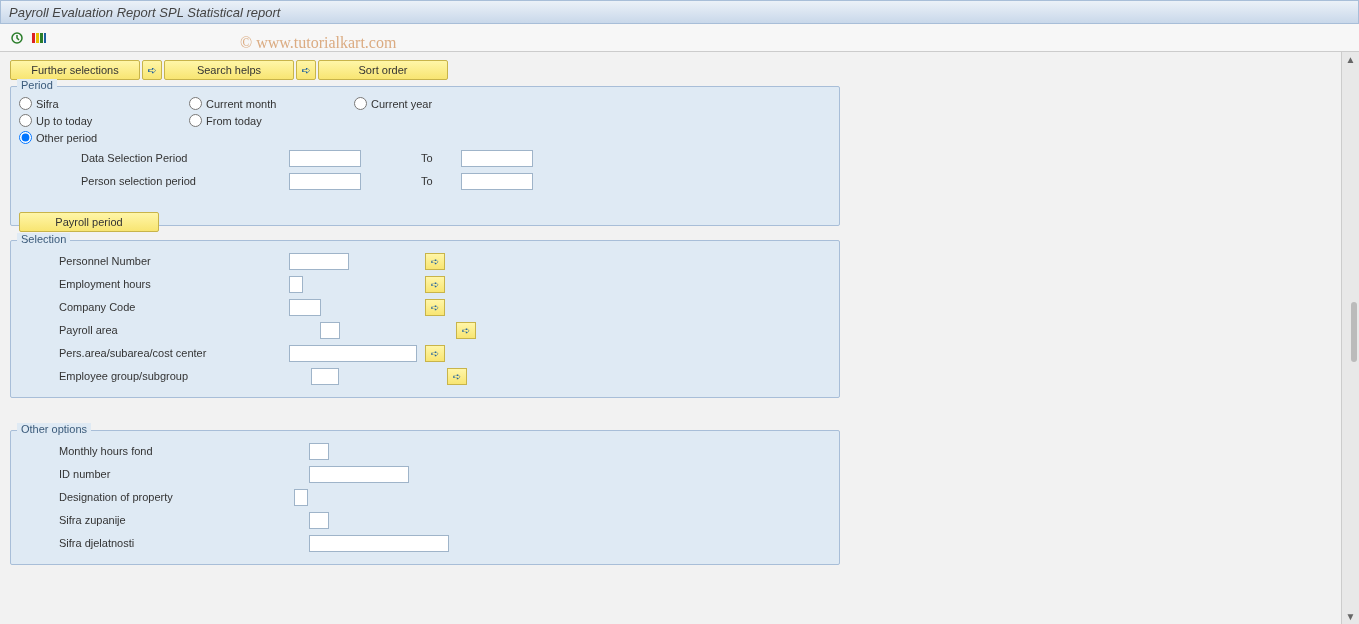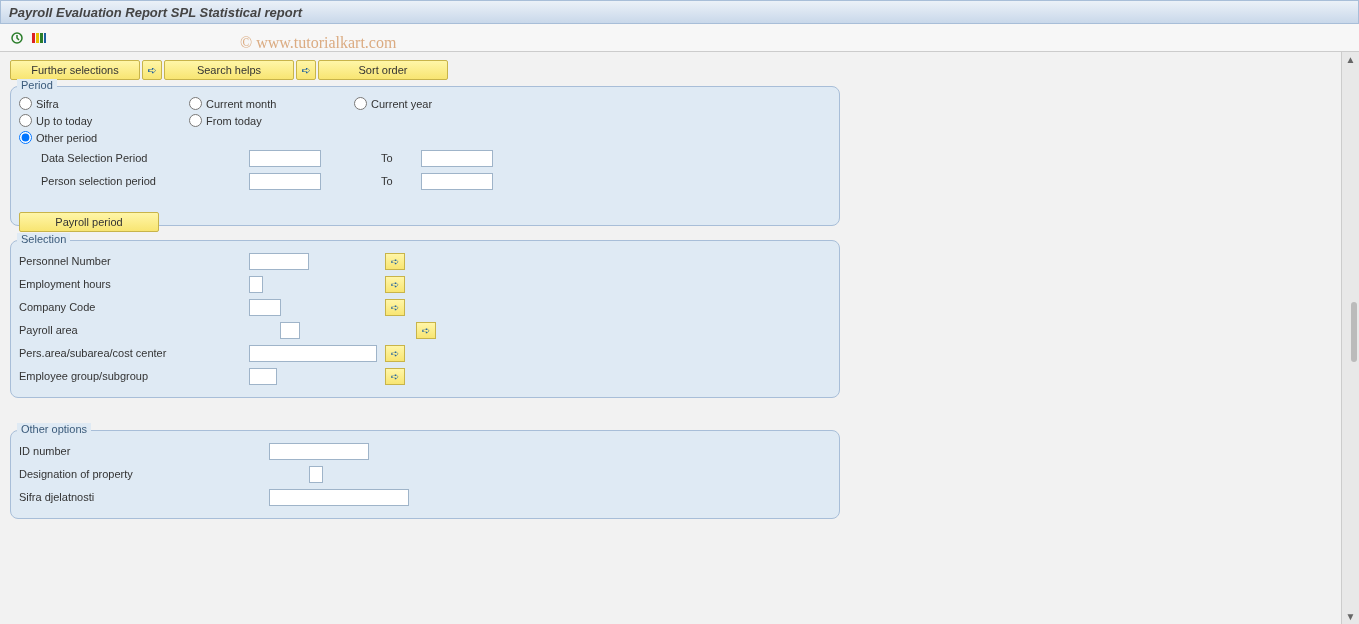--- a/index.html
+++ b/index.html
@@ -9,21 +9,21 @@
       background: #f2f2f2;
       color: #333;
       width: 1359px;
       height: 624px;
       position: relative;
     }
     .titlebar {
       background: linear-gradient(to bottom, #ebf1f8, #c9d8ea);
       border: 1px solid #a8bed8;
       padding: 4px 8px;
-      font-weight: bold;
+      font-weight: normal;
       font-style: italic;
       font-size: 13px;
       color: #444;
       height: 24px;
       display: flex;
       align-items: center;
     }
     .toolbar {
       background: #f7f7f7;
       border-bottom: 1px solid #ccc;
@@ -95,21 +95,21 @@
     }
     .sap-button.short { width: 20px; padding:0; }
     .sap-button.wide { width: 130px; }
     .arrow-icon {
       font-size: 11px;
       color: #1b5e9e;
     }
     .groupbox {
       background: #dfeaf4;
       border: 1px solid #a8bed8;
-      border-radius: 8px;
+      border-radius: 2px;
       margin-bottom: 14px;
       width: 830px;
       position: relative;
     }
     .groupbox-title {
       position: absolute;
       top: -8px;
       left: 6px;
       background: #dfeaf4;
       padding: 0 4px;
@@ -136,20 +136,21 @@
       display: flex;
       align-items: center;
       margin-bottom: 3px;
       height: 20px;
     }
     .field-label {
       width: 230px;
       padding-left: 22px;
       font-size: 11px;
       color: #333;
+      margin-left: 40px;
     }
     .field-label.noindent { padding-left: 0; }
     .field-input {
       border: 1px solid #9fb4c9;
       background: #fff;
       height: 17px;
       padding: 0 2px;
       font-size:11px;
     }
     .to-label {
@@ -311,42 +312,50 @@
       </div>
       <div class="field-row">
         <div class="field-label noindent" style="width:230px">Pers.area/subarea/cost center</div>
         <input class="field-input" style="width: 128px;" value="">
         <div style="width:2px"></div>
         <div class="multi-btn">
             <span>➪</span>
           </div>
       </div>
       <div class="field-row">
-        <div class="field-label noindent" style="width:230px">Employee group/subgroup</div>
+        <div class="field-label noindent" style="width:252px">Employee group/subgroup</div>
         <input class="field-input" style="width: 28px;" value="">
         <div style="width:102px"></div>
         <div class="multi-btn">
             <span>➪</span>
           </div>
       </div>
     </div>
   </div>
 
   <div style="height:18px"></div>
 
   <div class="groupbox" style="margin-bottom:0">
     <div class="groupbox-title">Other options</div>
     <div class="groupbox-body">
       <div class="field-row">
+        <div class="field-label noindent" style="width:250px">Monthly hours fond</div>
+        <input class="field-input" style="width: 20px;" value="">
+      </div>
+      <div class="field-row">
         <div class="field-label noindent" style="width:250px">ID number</div>
         <input class="field-input" style="width: 100px;" value="">
       </div>
       <div class="field-row">
-        <div class="field-label noindent" style="width:290px">Designation of property</div>
+        <div class="field-label noindent" style="width:235px">Designation of property</div>
         <input class="field-input" style="width: 14px;" value="">
+      </div>
+      <div class="field-row">
+        <div class="field-label noindent" style="width:250px">Sifra zupanije</div>
+        <input class="field-input" style="width: 20px;" value="">
       </div>
       <div class="field-row">
         <div class="field-label noindent" style="width:250px">Sifra djelatnosti</div>
         <input class="field-input" style="width: 140px;" value="">
       </div>
     </div>
   </div>
 
 </div>
 

